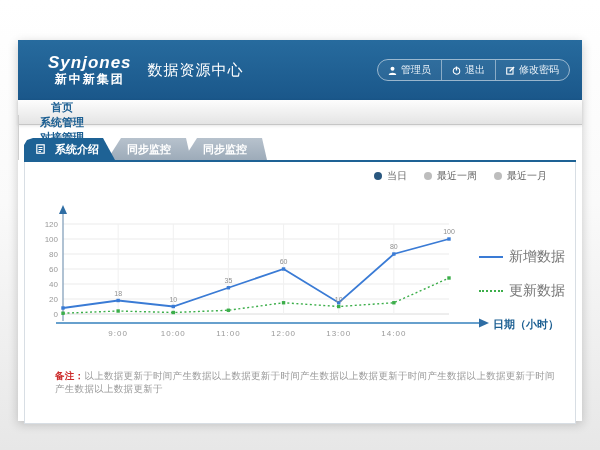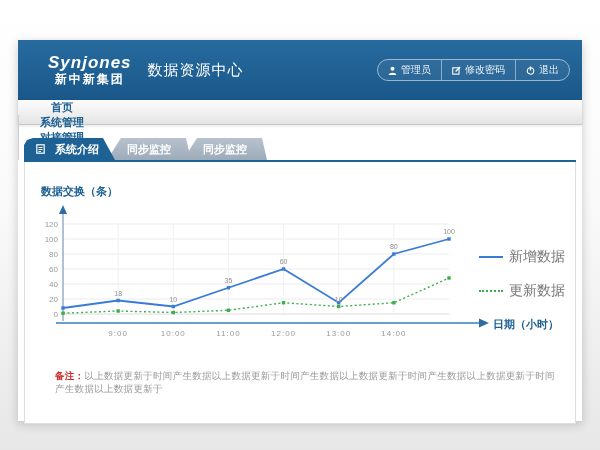--- a/index.html
+++ b/index.html
@@ -80,31 +80,31 @@
     <div class="hdr-actions">
       <div class="hdr-btn">
         <svg width="9" height="9" viewBox="0 0 10 10">
           <circle cx="5" cy="3" r="2.2" fill="#fff"></circle>
             <path d="M0.8 10 C0.8 6.8 9.2 6.8 9.2 10 Z" fill="#fff"></path>
         </svg>
         <span>管理员</span>
       </div>
       <div class="hdr-btn">
         <svg width="9" height="9" viewBox="0 0 10 10">
+          <circle cx="5" cy="5.5" r="3.6" fill="none" stroke="#fff" stroke-width="1.2"></circle>
+          <path d="M5 0.5 L5 5" stroke="#fff" stroke-width="1.4"></path>
+        </svg>
+        <span>退出</span>
+      </div>
+      <div class="hdr-btn">
+        <svg width="9" height="9" viewBox="0 0 10 10">
           <rect x="0.8" y="2" width="7" height="7" fill="none" stroke="#fff" stroke-width="1.2"></rect>
           <path d="M4 6 L9 1" stroke="#fff" stroke-width="1.5"></path>
         </svg>
         <span>修改密码</span>
-      </div>
-      <div class="hdr-btn">
-        <svg width="9" height="9" viewBox="0 0 10 10">
-          <circle cx="5" cy="5.5" r="3.6" fill="none" stroke="#fff" stroke-width="1.2"></circle>
-          <path d="M5 0.5 L5 5" stroke="#fff" stroke-width="1.4"></path>
-        </svg>
-        <span>退出</span>
       </div>
     </div>
   </div>
 
   <div class="nav">
     <div class="nav-item">首页</div>
     <div class="nav-item">系统管理</div>
     <div class="nav-item">对接管理</div>
     <div class="nav-item">数据异动</div>
   </div>
@@ -122,22 +122,35 @@
         <span>同步监控</span>
       </div>
       <div class="tab inactive">
         <span>同步监控</span>
       </div>
     </div>
     <div class="tab-line"></div>
 
     <div class="panel">
 
-
-      <div class="y-label">数据交换（条）</div>
+      <div class="filters">
+        <div class="filter sel">
+          <span class="dot"></span>
+          <span>当日</span>
+        </div>
+        <div class="filter">
+          <span class="dot"></span>
+          <span>最近一周</span>
+        </div>
+        <div class="filter">
+          <span class="dot"></span>
+          <span>最近一月</span>
+        </div>
+      </div>
+
 
       <div class="chart-wrap">
         <svg id="chart" width="462" height="145" viewBox="0 0 462 145">
             <line x1="30" y1="112" x2="416" y2="112" stroke="#dcdcdc" stroke-width="1"></line>
             <text x="25" y="114.5" font-size="8" fill="#999" font-family="Liberation Sans, DejaVu Sans, sans-serif" text-anchor="end">0</text>
             <line x1="30" y1="97" x2="416" y2="97" stroke="#ebebeb" stroke-width="1"></line>
             <text x="25" y="99.5" font-size="8" fill="#999" font-family="Liberation Sans, DejaVu Sans, sans-serif" text-anchor="end">20</text>
             <line x1="30" y1="82" x2="416" y2="82" stroke="#ebebeb" stroke-width="1"></line>
             <text x="25" y="84.5" font-size="8" fill="#999" font-family="Liberation Sans, DejaVu Sans, sans-serif" text-anchor="end">40</text>
             <line x1="30" y1="67" x2="416" y2="67" stroke="#ebebeb" stroke-width="1"></line>

